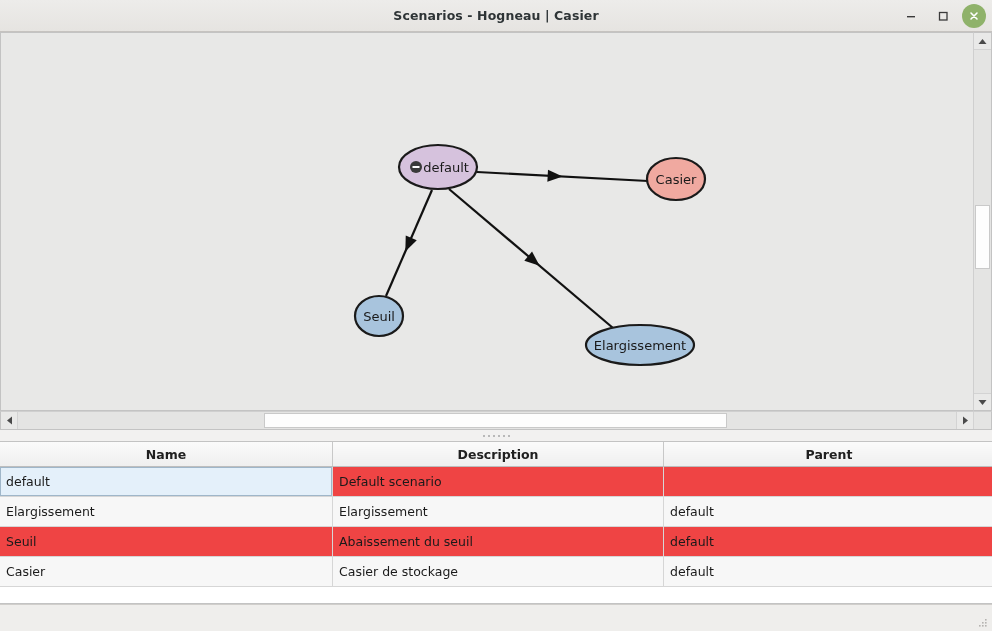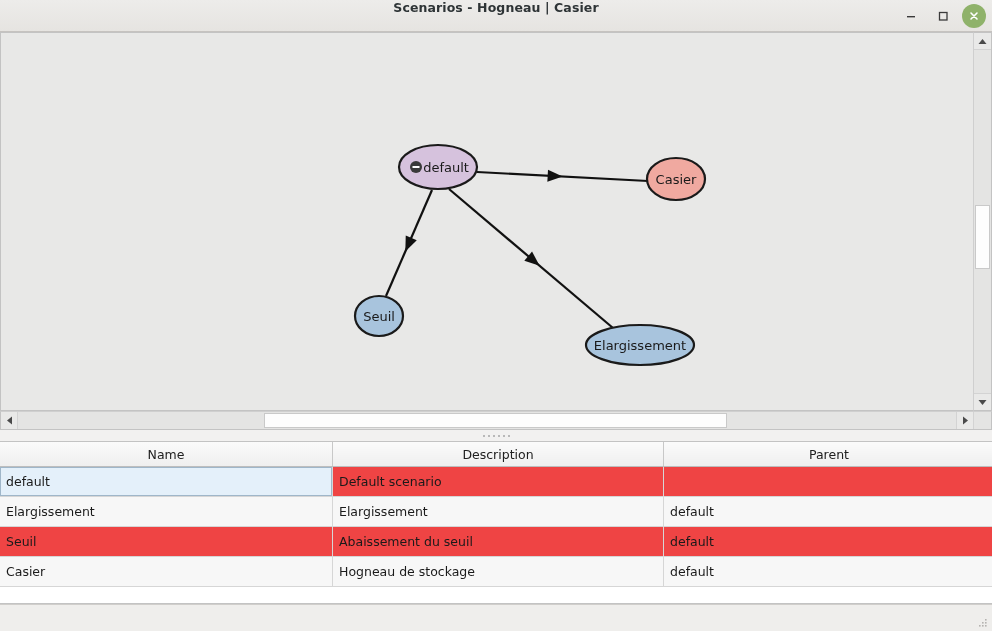--- a/index.html
+++ b/index.html
@@ -25,20 +25,21 @@
   }
 
   
   .titlebar {
     position: relative;
     height: 31px;
     min-height: 31px;
     background: linear-gradient(to bottom, #edecea 0%, #e6e4e1 100%);
     border-bottom: 1px solid #c6c3c0;
     display: flex;
+    align-items: center;
     justify-content: center;
   }
   .title-text {
     font-size: 12.5px;
     color: #2e3436;
     font-weight: bold;
     letter-spacing: 0.1px;
   }
   .win-buttons {
     position: absolute;
@@ -209,21 +210,21 @@
     width: 992px;
     border-collapse: collapse;
     table-layout: fixed;
     font-size: 12.5px;
   }
   table.grid th {
     height: 24px;
     background: linear-gradient(to bottom, #fbfbfb 0%, #efefef 100%);
     border-right: 1px solid #c8c8c8;
     border-bottom: 1px solid #bdbdbd;
-    font-weight: normal;
+    font-weight: bold;
     color: #202020;
     text-align: center;
     padding: 0;
   }
   table.grid th:last-child { border-right: none; }
   table.grid td {
     height: 29px;
     padding: 0 0 0 6px;
     border-right: 1px solid #d6d6d6;
     border-bottom: 1px solid #d6d6d6;
@@ -394,21 +395,21 @@
             <td class="col-desc">Elargissement</td>
             <td class="col-parent">default</td>
           </tr>
           <tr class="odd">
             <td class="col-name">Seuil</td>
             <td class="col-desc">Abaissement du seuil</td>
             <td class="col-parent">default</td>
           </tr>
           <tr class="even">
             <td class="col-name">Casier</td>
-            <td class="col-desc">Hogneau de stockage</td>
+            <td class="col-desc">Casier de stockage</td>
             <td class="col-parent">default</td>
           </tr>
         </tbody>
     </table>
     <div class="filler"></div>
   </div>
 
   <div class="statusbar">
     <span></span>
     <svg class="resize-grip" viewBox="0 0 13 13">

